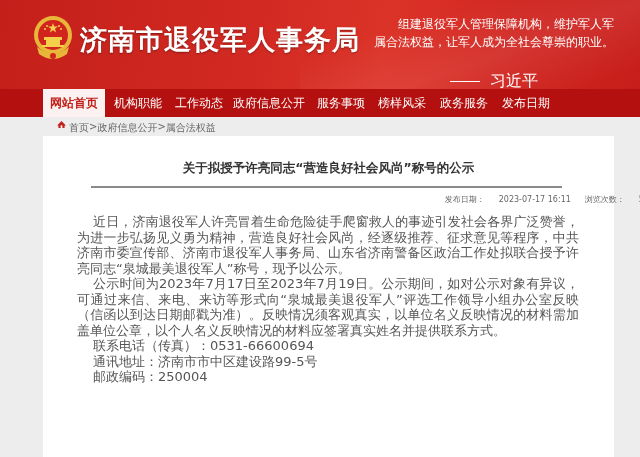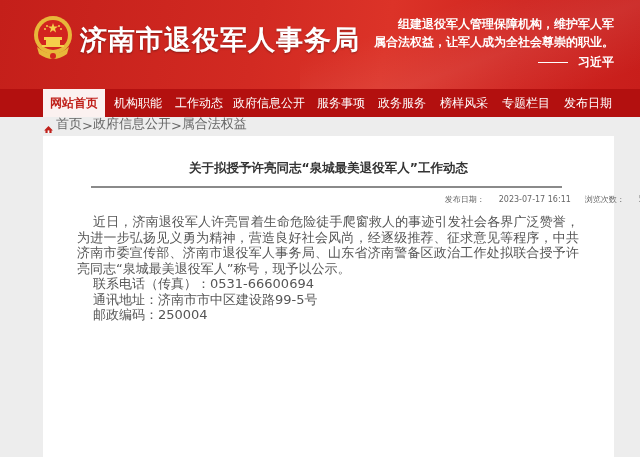--- a/index.html
+++ b/index.html
@@ -24,45 +24,45 @@
     position: absolute; left: 31px; top: 14px; width: 44px; height: 50px;
   }
   .site-title {
     position: absolute; left: 80px; top: 22px;
     font-size: 27px; font-weight: bold; color: #ffffff; letter-spacing: 1px;
     text-shadow: 0 1px 2px rgba(0,0,0,0.35);
     white-space: nowrap;
   }
   .quote {
     position: absolute; right: 26px; top: 15px; width: 240px;
-    color: #ffffff; font-weight: bold; font-size: 12px; line-height: 18px;
+    color: #ffffff; font-weight: normal; font-size: 12px; line-height: 18px;
     text-align: right;
   }
   .quote .author {
-    margin-top: 2px; font-size: 12px;
+    margin-top: 21px; font-size: 16px; text-align: center;
   }
   .quote .dash {
     display: inline-block; width: 30px; height: 1px; background: #fff;
     vertical-align: middle; margin-right: 10px;
   }
   
   .nav {
     position: absolute; left: 0; top: 89px; width: 640px; height: 28px;
     background: #b3100f;
   }
   .nav-inner { position: absolute; left: 43px; top: 0; height: 28px; display: flex; }
   .nav-item {
     height: 28px; line-height: 28px; font-size: 12px; color: #ffffff;
     text-align: center; white-space: nowrap; cursor: pointer; font-family: Liberation Serif, serif;
   }
   .nav-item.active { background: #fbf1f0; color: #c0211b; font-weight: bold; }
   
   .breadcrumb {
-    position: absolute; left: 44px; top: 121px; height: 12px;
-    font-size: 13px; color: #666; display: flex; align-items: flex-end;
+    position: absolute; left: 57px; top: 121px; height: 12px;
+    font-size: 10px; color: #666; display: flex; align-items: flex-start;
     white-space: nowrap;
   }
   .home-icon { width: 9px; height: 7px; margin-right: 3px; }
   
   .panel {
     position: absolute; left: 43px; top: 136px; width: 571px; height: 321px;
     background: #ffffff;
   }
   .article-title {
     position: absolute; left: 0; top: 24px; width: 571px; text-align: center;
@@ -118,46 +118,46 @@
   </div>
 </div>
 
 <div class="nav">
   <div class="nav-inner">
     <div class="nav-item active" style="width:62px">网站首页</div>
     <div class="nav-item" style="width:66px">机构职能</div>
     <div class="nav-item" style="width:56px">工作动态</div>
     <div class="nav-item" style="width:84px">政府信息公开</div>
     <div class="nav-item" style="width:60px">服务事项</div>
+    <div class="nav-item" style="width:62px">榜样风采</div>
     <div class="nav-item" style="width:62px">政务服务</div>
-    <div class="nav-item" style="width:62px">榜样风采</div>
-    <div class="nav-item" style="width:62px">专题栏目</div>
     <div class="nav-item" style="width:62px">发布日期</div>
   </div>
 </div>
 
 <div class="breadcrumb">
   <svg class="home-icon" viewBox="0 0 10 8">
     <polygon points="5,0 10,5 8.5,5 8.5,8 1.5,8 1.5,5 0,5" fill="#c0211b"></polygon>
     <rect x="4" y="5" width="2" height="3" fill="#fff"></rect>
   </svg>
   <span>首页</span>
   <span>&gt;</span>
   <span>政府信息公开</span>
   <span>&gt;</span>
   <span>属合法权益</span>
 </div>
 
 <div class="panel">
-  <div class="article-title">关于拟授予许亮同志“泉城最美退役军人”工作动态</div>
+  <div class="article-title">关于拟授予许亮同志“营造良好社会风尚”称号的公示</div>
   <div class="title-rule"></div>
   <div class="meta">
     <span><span>发布日期：</span><span>2023-07-17 16:11</span></span><span><span>浏览次数：</span><span>59次</span></span>
   </div>
   <div class="body-text">
     <p>近日，济南退役军人许亮冒着生命危险徒手爬窗救人的事迹引发社会各界广泛赞誉，为进一步弘扬见义勇为精神，营造良好社会风尚，经逐级推荐、征求意见等程序，中共济南市委宣传部、济南市退役军人事务局、山东省济南警备区政治工作处拟联合授予许亮同志“泉城最美退役军人”称号，现予以公示。</p>
+    <p>公示时间为2023年7月17日至2023年7月19日。公示期间，如对公示对象有异议，可通过来信、来电、来访等形式向“泉城最美退役军人”评选工作领导小组办公室反映（信函以到达日期邮戳为准）。反映情况须客观真实，以单位名义反映情况的材料需加盖单位公章，以个人名义反映情况的材料应签署真实姓名并提供联系方式。</p>
     <p class="contact"><span>联系电话（传真）：</span><span>0531-66600694</span></p>
     <p class="contact"><span>通讯地址：</span><span>济南市市中区建设路99-5号</span></p>
     <p class="contact"><span>邮政编码：</span><span>250004</span></p>
   </div>
   <div class="signature">
   </div>
 </div>
 
 </body></html>

